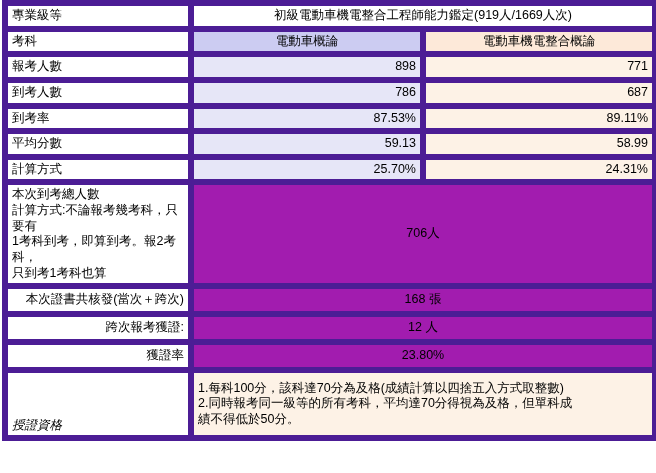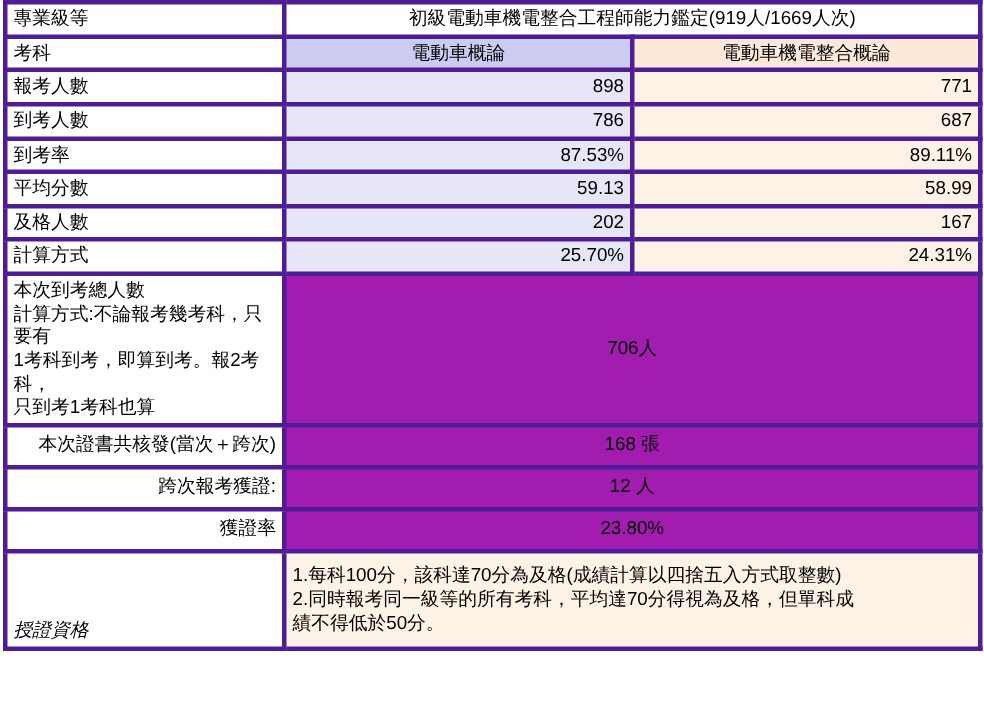--- a/index.html
+++ b/index.html
@@ -27,21 +27,21 @@
     padding: 6px 0 7px 0;
     letter-spacing: 0px;
   }
   table.main {
     border-collapse: collapse;
     width: 652px;
     margin: 0 2px;
     table-layout: fixed;
   }
   table.main td {
-    border: 3px solid #4c1d95;
+    border: 6px solid #4c1d95;
     font-size: 12.5px;
     padding: 2px 4px;
     vertical-align: middle;
     line-height: 1.25;
   }
   .c-label {
     width: 186px;
   }
   .c-a {
     width: 232px;
@@ -149,25 +149,20 @@
         <td class="lbl">到考率</td>
         <td class="val-a">87.53%</td>
         <td class="val-b">89.11%</td>
       </tr>
       <tr class="row-h">
         <td class="lbl">平均分數</td>
         <td class="val-a">59.13</td>
         <td class="val-b">58.99</td>
       </tr>
       <tr class="row-h">
-        <td class="lbl">及格人數</td>
-        <td class="val-a">202</td>
-        <td class="val-b">167</td>
-      </tr>
-      <tr class="row-h">
         <td class="lbl">計算方式</td>
         <td class="val-a">25.70%</td>
         <td class="val-b">24.31%</td>
       </tr>
 
       <tr>
         <td class="note-cell tall">
           <span class="note-line">本次到考總人數</span>
           <span class="note-line">計算方式:不論報考幾考科，只要有</span>
           <span class="note-line">1考科到考，即算到考。報2考科，</span>

